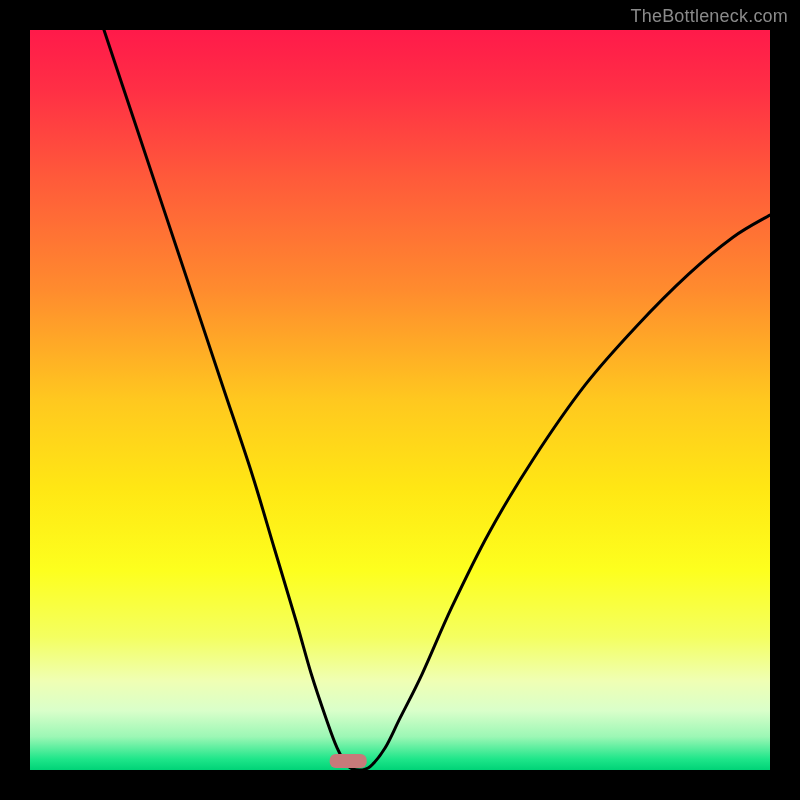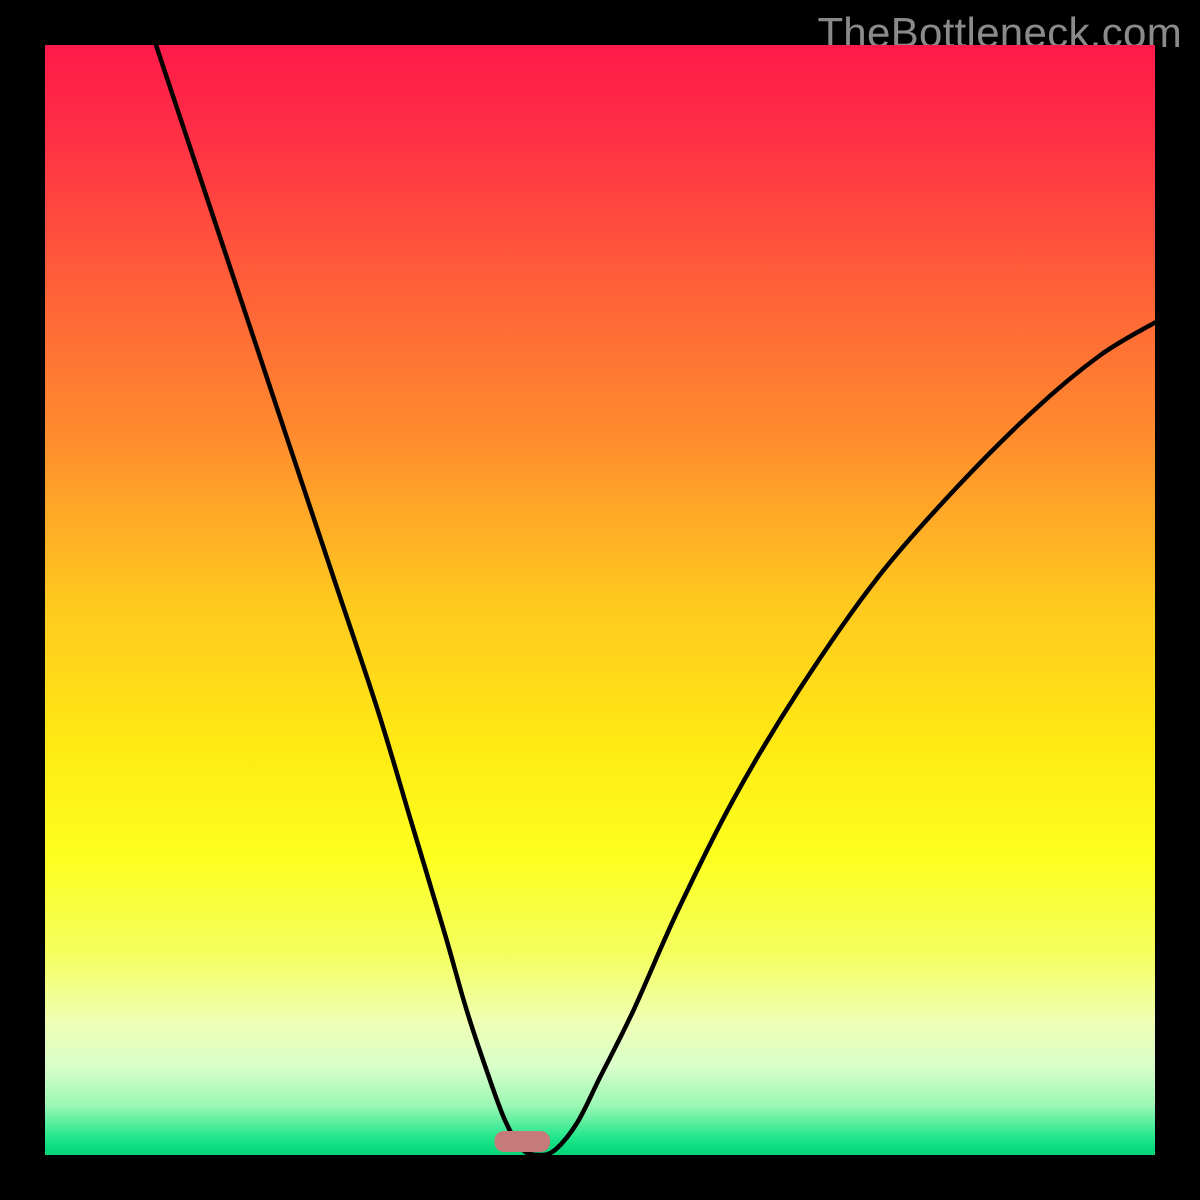--- a/index.html
+++ b/index.html
@@ -22,21 +22,21 @@
     top: 30px;
     width: 740px;
     height: 740px;
     overflow: hidden;
   }
   .watermark {
     position: absolute;
     top: 6px;
     right: 12px;
     color: #8a8a8a;
-    font-size: 28px;
+    font-size: 18px;
     font-weight: 500;
     letter-spacing: 0.2px;
   }
   svg {
     display: block;
   }
 </style>
 </head>
 <body>
 

